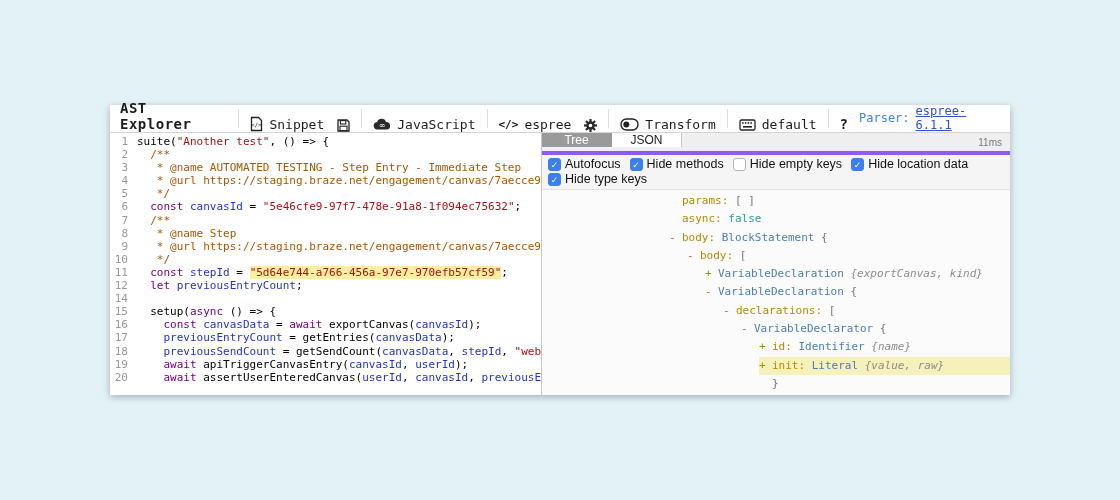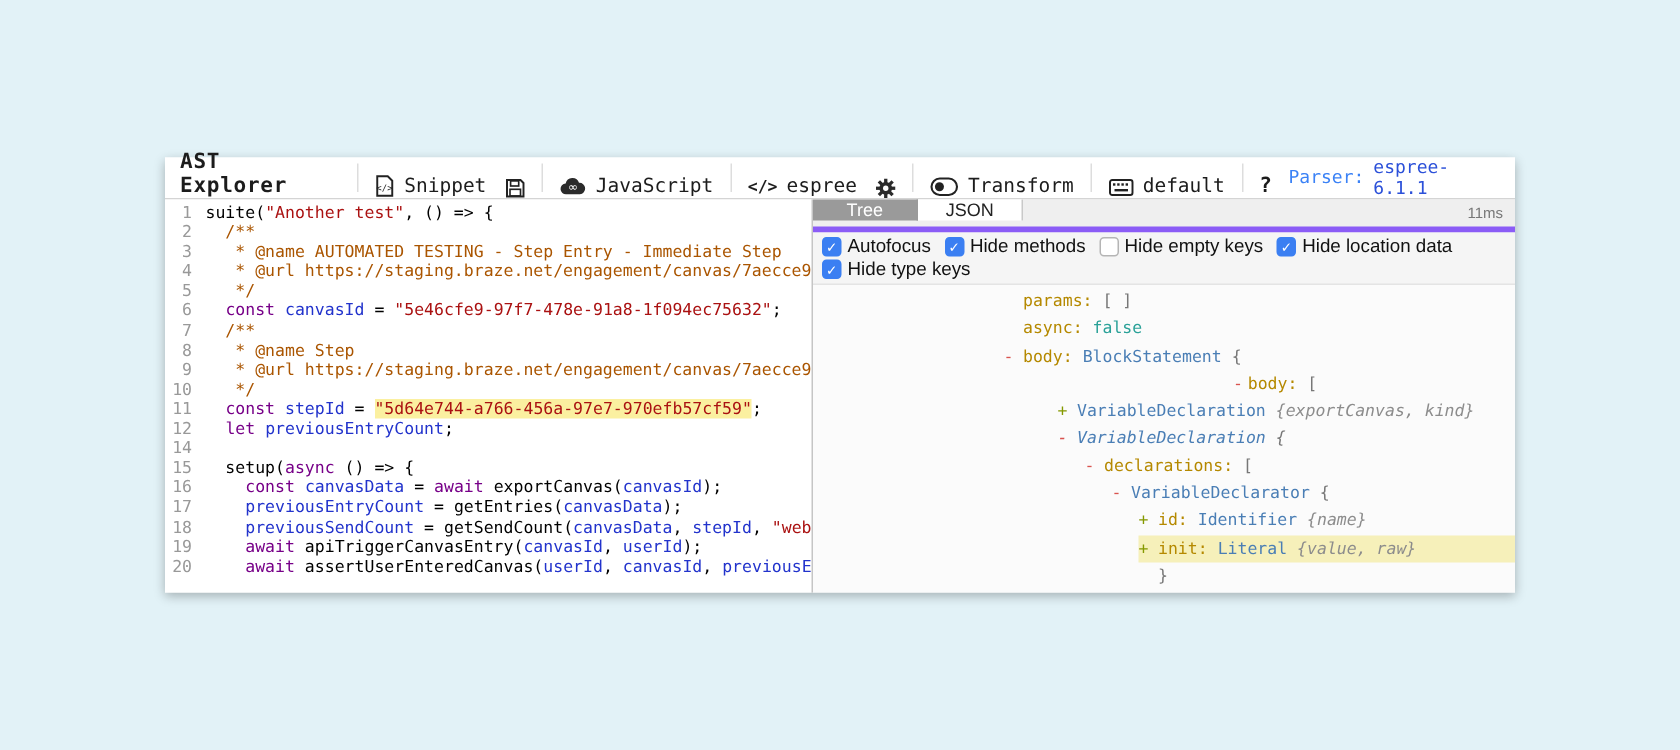--- a/index.html
+++ b/index.html
@@ -17,21 +17,21 @@
   .toolbar{height:28px;flex:none;display:flex;align-items:flex-end;padding:0 10px;gap:9px;
            border-bottom:1px solid #d4d4d4;background:#fff;font-size:13px;color:#1c1c1c}
   .brand{font-weight:bold;font-size:14px;letter-spacing:.5px;margin-right:4px}
   .tsep{width:1px;align-self:stretch;background:#ddd;margin:4px 0}
   .tbtn{display:flex;align-items:center;gap:6px;background:none;border:none;cursor:pointer;
         font:inherit;color:inherit;padding:0 2px}
   .tbtn svg{display:block}
   .help{font-weight:bold;font-size:14px}
   .parser-area{margin-left:auto;display:flex;align-items:center;gap:6px;font-size:12px}
   .parser-label{color:#3b82f6}
-  .parser-link{color:var(--link);cursor:pointer}
+  .parser-link{color:var(--link);text-decoration:underline;cursor:pointer}
   
   .main{flex:1;display:flex;min-height:0}
   .editor{width:431px;flex:none;overflow:hidden;background:#fff;padding-top:2px;
           font-size:11px;line-height:13.1px;cursor:text}
   .line{display:flex;white-space:pre}
   .ln{width:18px;flex:none;text-align:right;color:#999;margin-right:9px}
   .sg-k{color:var(--kw)} .sg-v{color:var(--var)} .sg-s{color:var(--str)}
   .sg-sh{color:var(--str);background:var(--hl_editor)} .sg-c{color:var(--comment)}
   
   .rpanel{flex:1;min-width:0;border-left:1px solid #c5c5c5;display:flex;flex-direction:column}
@@ -206,23 +206,23 @@
           </label>
           <label class="opt">
             <span class="cb on">✓</span>
             <span>Hide type keys</span>
           </label>
         </div>
       <div class="tree">
           <div class="trow" style="padding-left: 140px;"><span class="trow-inner"><span class="t-key">params: </span><span class="t-punct">[ ]</span></span></div>
           <div class="trow" style="padding-left: 140px;"><span class="trow-inner"><span class="t-key">async: </span><span class="t-bool">false</span></span></div>
           <div class="trow" style="padding-left: 127px;"><span class="trow-inner"><span class="t-m">-</span><span class="t-key">body: </span><span class="t-type">BlockStatement</span><span class="t-punct"> {</span></span></div>
-          <div class="trow" style="padding-left: 145px; text-align: center;"><span class="trow-inner"><span class="t-m">-</span><span class="t-key">body: </span><span class="t-punct">[</span></span></div>
+          <div class="trow" style="padding-left: 145px;"><span class="trow-inner"><span class="t-m">-</span><span class="t-key">body: </span><span class="t-punct">[</span></span></div>
           <div class="trow" style="padding-left: 163px;"><span class="trow-inner"><span class="t-pl">+</span><span class="t-type">VariableDeclaration</span><span class="t-meta"> {exportCanvas, kind}</span></span></div>
-          <div class="trow" style="padding-left: 163px; font-style: italic;"><span class="trow-inner"><span class="t-m">-</span><span class="t-type">VariableDeclaration</span><span class="t-punct"> {</span></span></div>
+          <div class="trow" style="padding-left: 163px;"><span class="trow-inner"><span class="t-m">-</span><span class="t-type">VariableDeclaration</span><span class="t-punct"> {</span></span></div>
           <div class="trow" style="padding-left: 181px;"><span class="trow-inner"><span class="t-m">-</span><span class="t-key">declarations: </span><span class="t-punct">[</span></span></div>
           <div class="trow" style="padding-left: 199px;"><span class="trow-inner"><span class="t-m">-</span><span class="t-type">VariableDeclarator</span><span class="t-punct"> {</span></span></div>
           <div class="trow" style="padding-left: 217px;"><span class="trow-inner"><span class="t-pl">+</span><span class="t-key">id: </span><span class="t-type">Identifier</span><span class="t-meta"> {name}</span></span></div>
           <div class="trow" style="padding-left: 217px;"><span class="trow-inner hl"><span class="t-pl">+</span><span class="t-key">init: </span><span class="t-type">Literal</span><span class="t-meta"> {value, raw}</span></span></div>
           <div class="trow" style="padding-left: 230px;"><span class="trow-inner"><span class="t-punct">}</span></span></div>
         </div>
     </div>
   </div>
 
 </div>

